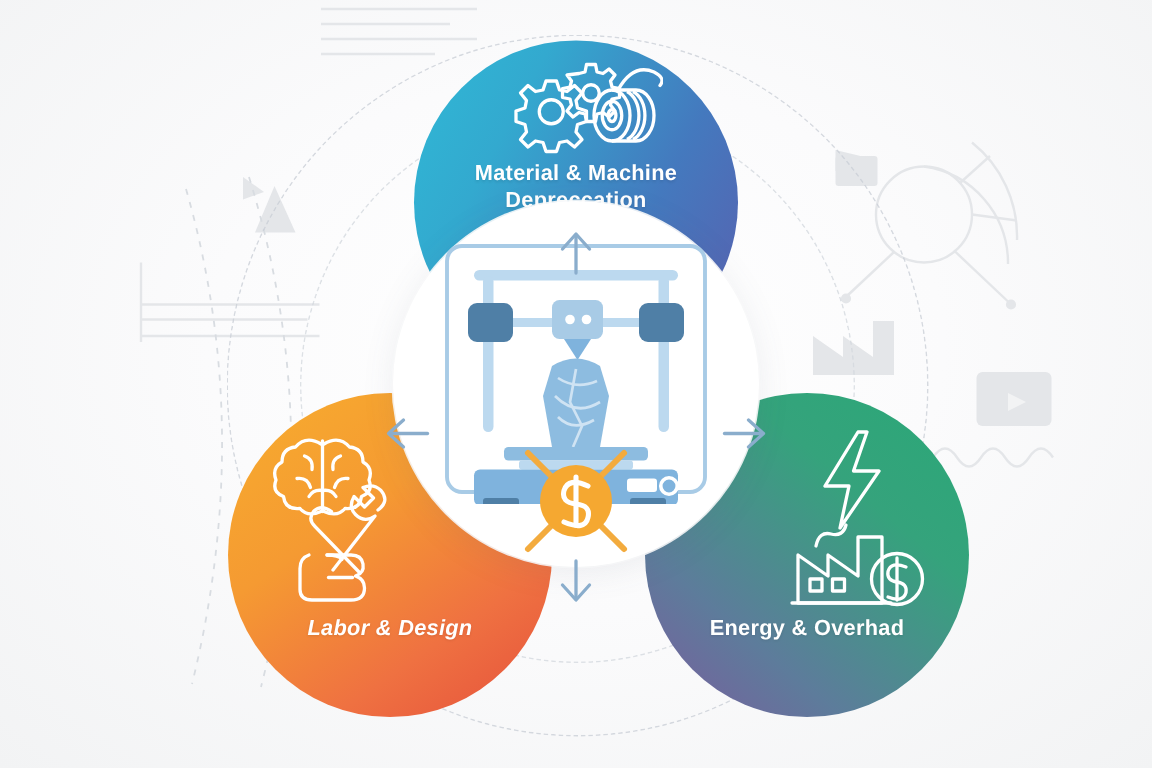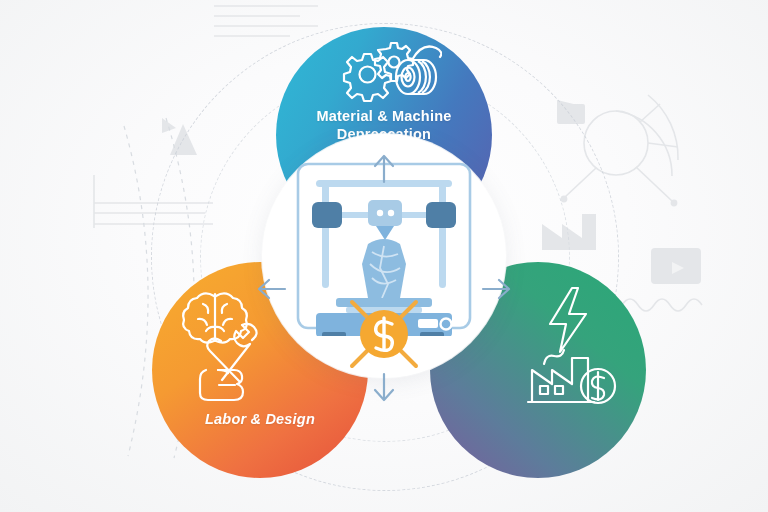--- a/index.html
+++ b/index.html
@@ -221,20 +221,21 @@
         <path d="M10 118 L10 86 L30 100 L30 86 L50 100 L50 74 L66 74 L66 118 Z"></path>
         <rect x="18" y="102" width="8" height="8"></rect>
         <rect x="33" y="102" width="8" height="8"></rect>
         <line x1="6" y1="118" x2="72" y2="118"></line>
 
         <circle cx="76" cy="102" r="17"></circle>
         <path d="M82 94 q -10 -4 -12 3 q -1 6 6 7 q 7 1 6 7 q -2 7 -12 3"></path>
         <line x1="76" y1="88" x2="76" y2="116"></line>
       </g>
     </svg>
+    <div class="lobe-label">Energy &amp; Overhad</div>
   </div>
 
   <div class="hub">
 
     <svg class="printer" width="180" height="176" viewBox="0 0 180 176">
 
       <rect x="4" y="4" width="172" height="164" rx="10" fill="none" stroke="#a8cbe6" stroke-width="2.6"></rect>
 
       <rect x="22" y="20" width="136" height="7" rx="3.5" fill="#bcd9ef"></rect>
 

